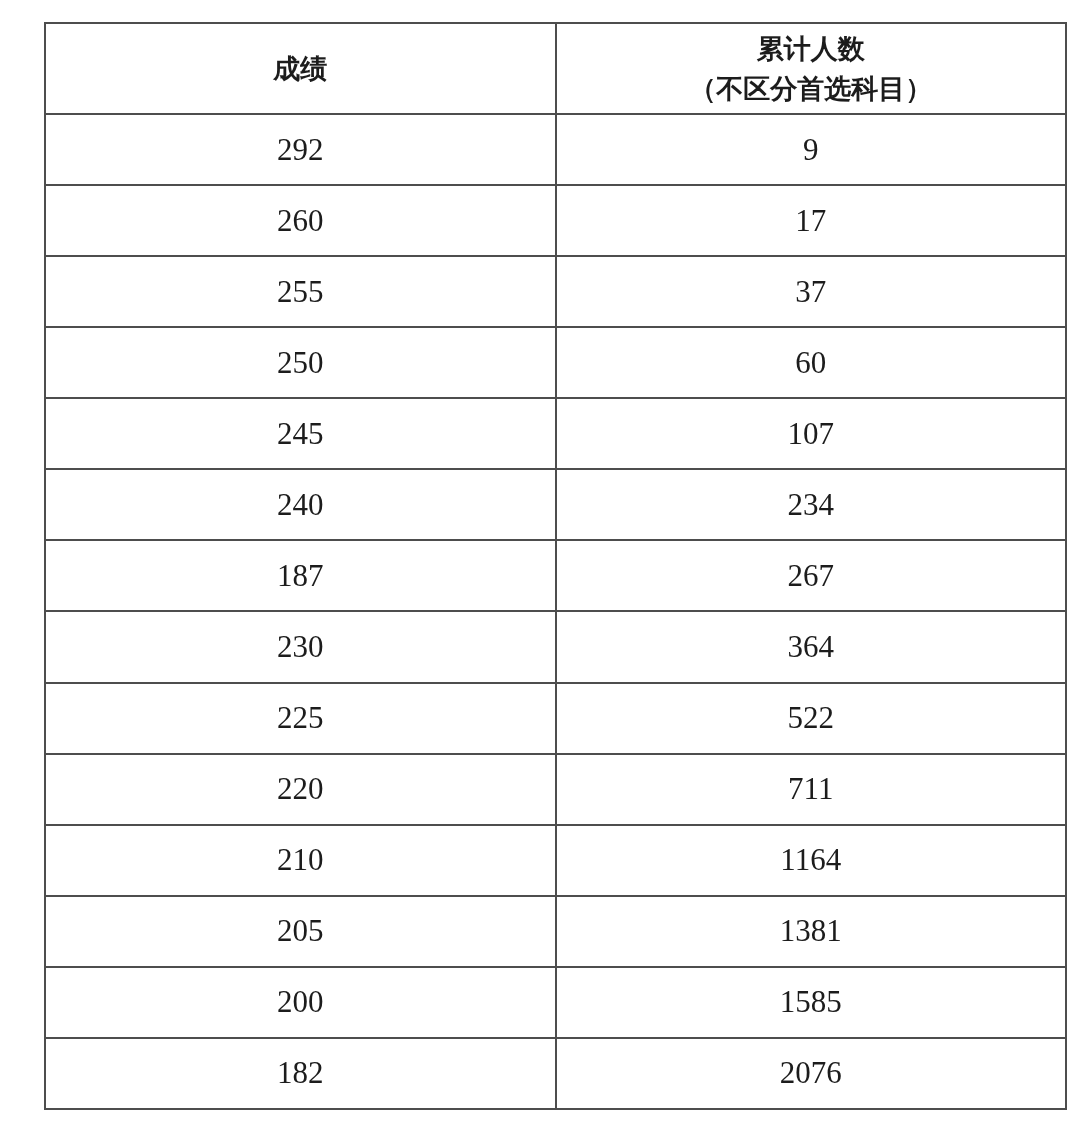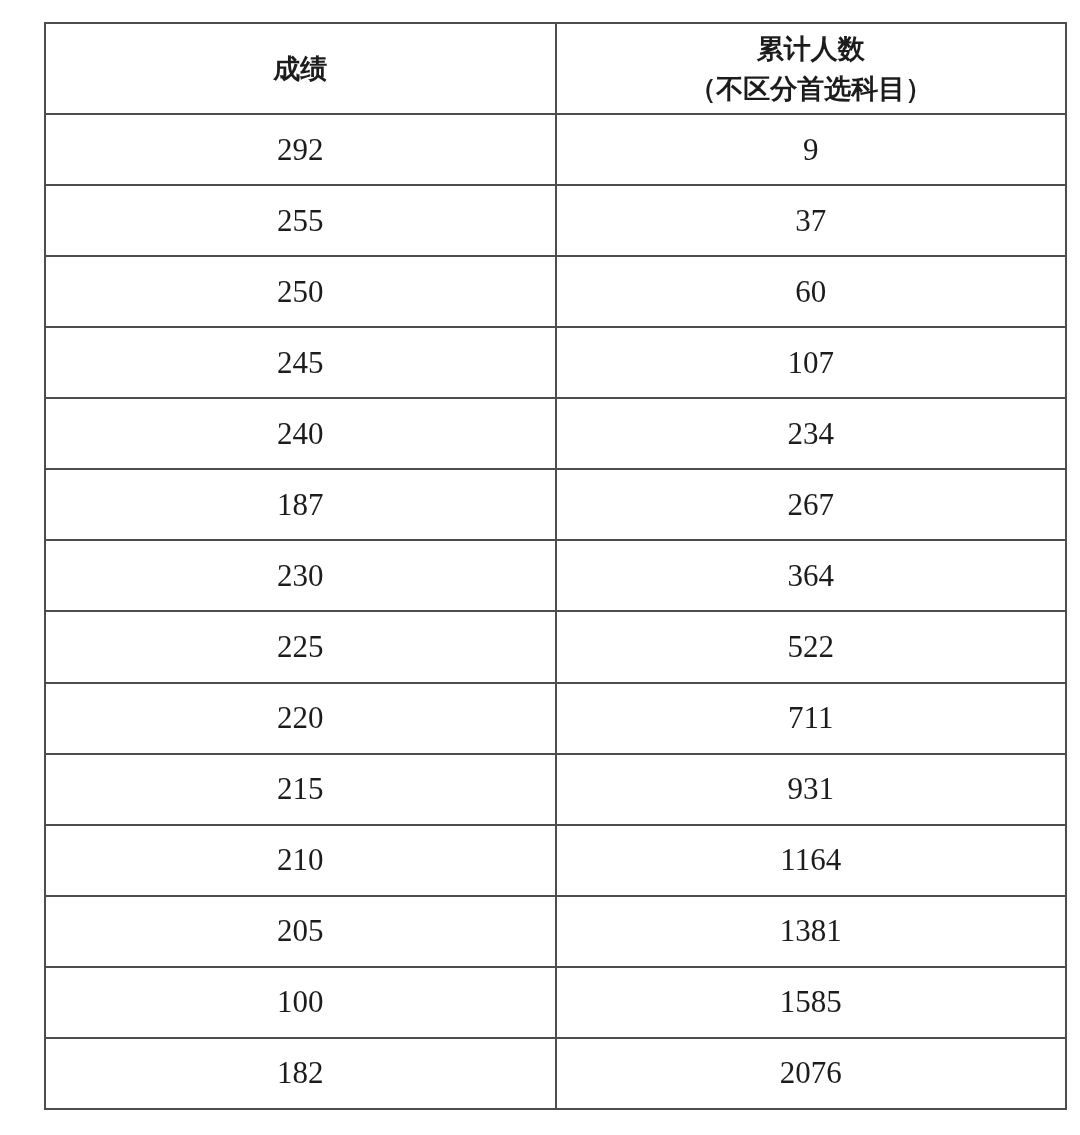--- a/index.html
+++ b/index.html
@@ -53,20 +53,24 @@
       </th>
     </tr>
   </thead>
   <tbody>
 
       <tr>
         <td>292</td>
         <td>9</td>
       </tr>
 
+      <tr>
+        <td>260</td>
+        <td>17</td>
+      </tr>
 
       <tr>
         <td>255</td>
         <td>37</td>
       </tr>
 
       <tr>
         <td>250</td>
         <td>60</td>
       </tr>
@@ -94,37 +98,33 @@
       <tr>
         <td>225</td>
         <td>522</td>
       </tr>
 
       <tr>
         <td>220</td>
         <td>711</td>
       </tr>
 
-      <tr>
-        <td>215</td>
-        <td>931</td>
-      </tr>
 
       <tr>
         <td>210</td>
         <td>1164</td>
       </tr>
 
       <tr>
         <td>205</td>
         <td>1381</td>
       </tr>
 
       <tr>
-        <td>100</td>
+        <td>200</td>
         <td>1585</td>
       </tr>
 
 
 
 
       <tr>
         <td>182</td>
         <td>2076</td>
       </tr>

